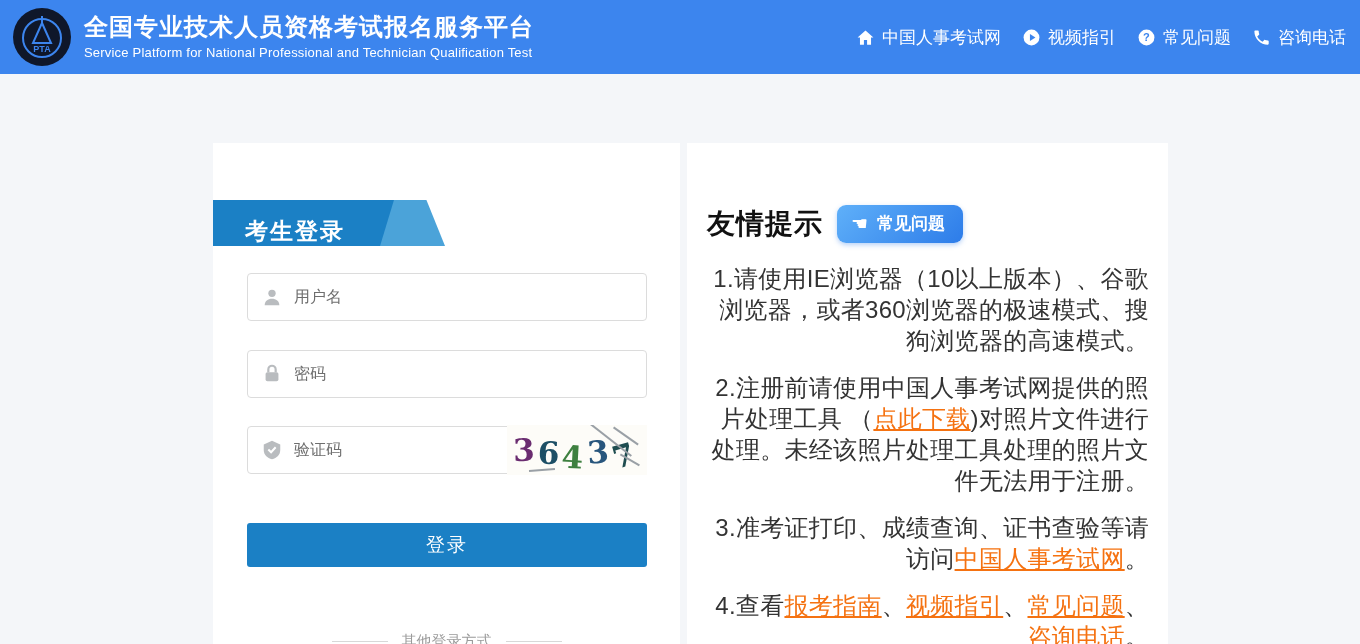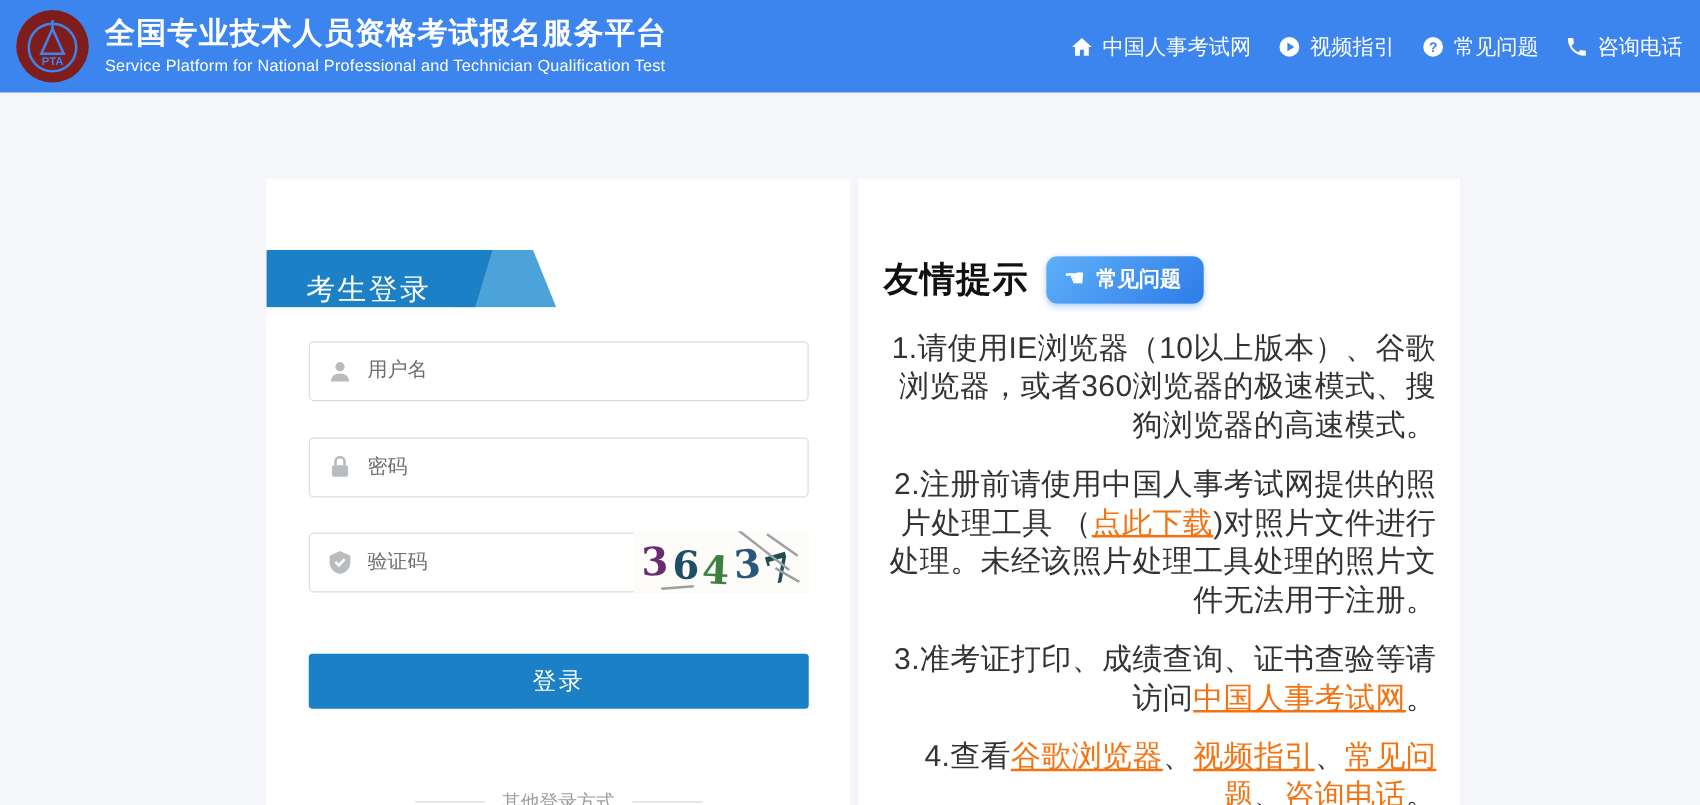--- a/index.html
+++ b/index.html
@@ -10,21 +10,21 @@
     position:relative;
   }
   
   .header {
     position:absolute; left:0; top:0; width:1360px; height:74px;
     background:#3c85ee; color:#fff;
     display:flex; align-items:center;
   }
   .logo {
     position:absolute; left:13px; top:8px; width:58px; height:58px;
-    background:#7f1d1d; border-radius:50%;
+    background:#0f172a; border-radius:50%;
     display:flex; align-items:center; justify-content:center;
   }
   .titles { position:absolute; left:84px; top:12px; }
   .title { font-size:24px; font-weight:bold; letter-spacing:1px; line-height:30px; }
   .subtitle { font-size:13px; font-weight:normal; margin-top:3px; letter-spacing:.2px; }
   .nav {
     position:absolute; right:14px; top:0; height:74px;
     display:flex; align-items:center; gap:21px;
   }
   .nav-item {
@@ -42,21 +42,21 @@
     position:absolute; inset:0; background:#4ba3d9;
     clip-path:polygon(70% 0, 92% 0, 100% 100%, 64% 100%);
   }
   .banner .shape-dark {
     position:absolute; inset:0; background:#1b80c5;
     clip-path:polygon(0 0, 78% 0, 72% 100%, 0 100%);
   }
   .banner .banner-label {
     position:absolute; left:32px; top:0; height:62px;
     display:flex; align-items:center;
-    color:#fff; font-size:23px; font-weight:normal; letter-spacing:2px; z-index:2;
+    color:#fff; font-size:23px; font-weight:bold; letter-spacing:2px; z-index:2;
   }
   
   .field { position:absolute; left:34px; width:400px; height:48px; }
   .field input {
     width:100%; height:100%; border:1px solid #dcdcdc; border-radius:4px;
     padding:0 12px 0 46px; font-size:16px; color:#333; outline:none;
     font-family:inherit; background:#fff;
   }
   .field input::placeholder { color:#6e6e6e; opacity:1; }
   .field .f-icon { position:absolute; left:14px; top:13px; width:22px; height:22px; }
@@ -218,15 +218,15 @@
     <span class="tips-title">友情提示</span>
     <span class="faq-badge">
       <span class="hand-glyph">☚</span>
       <span>常见问题</span>
     </span>
   </div>
   <div class="tips-list">
       <p class="tip"><span>1.请使用IE浏览器（10以上版本）、谷歌浏览器，或者360浏览器的极速模式、搜狗浏览器的高速模式。</span></p>
       <p class="tip"><span>2.注册前请使用中国人事考试网提供的照片处理工具 （</span><a class="tip-link">点此下载</a><span>)对照片文件进行处理。未经该照片处理工具处理的照片文件无法用于注册。</span></p>
       <p class="tip"><span>3.准考证打印、成绩查询、证书查验等请访问</span><a class="tip-link">中国人事考试网</a><span>。</span></p>
-      <p class="tip"><span>4.查看</span><a class="tip-link">谷歌浏览器</a><span>、</span><a class="tip-link">视频指引</a><span>、</span><a class="tip-link">常见问题</a><span>、</span><a class="tip-link">咨询电话</a><span>。</span></p>
+      <p class="tip"><span>4.查看</span><a class="tip-link">报考指南</a><span>、</span><a class="tip-link">视频指引</a><span>、</span><a class="tip-link">常见问题</a><span>、</span><a class="tip-link">咨询电话</a><span>。</span></p>
     </div>
 </div>
 
 </body></html>

